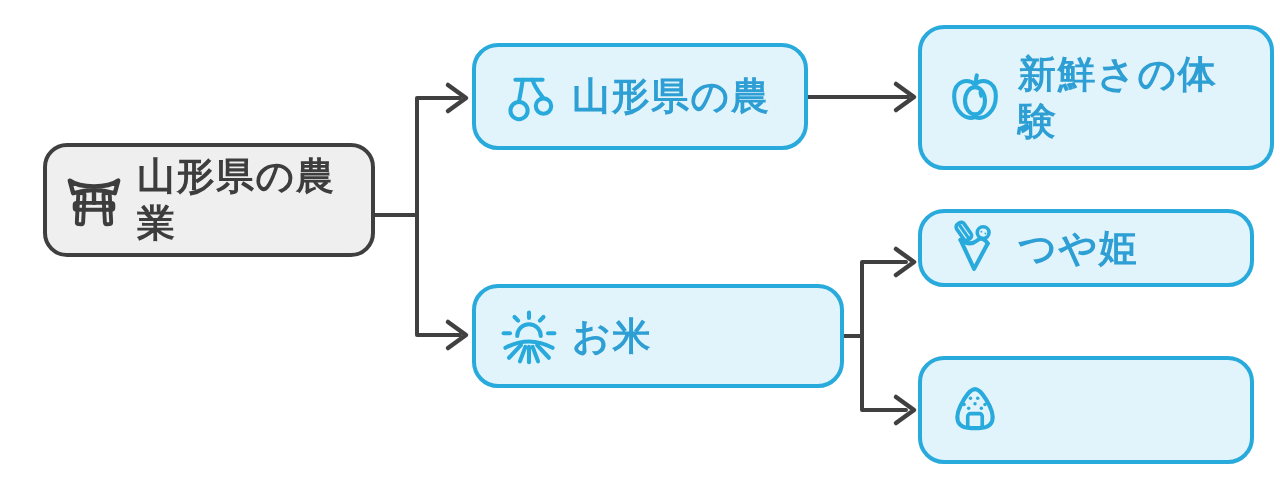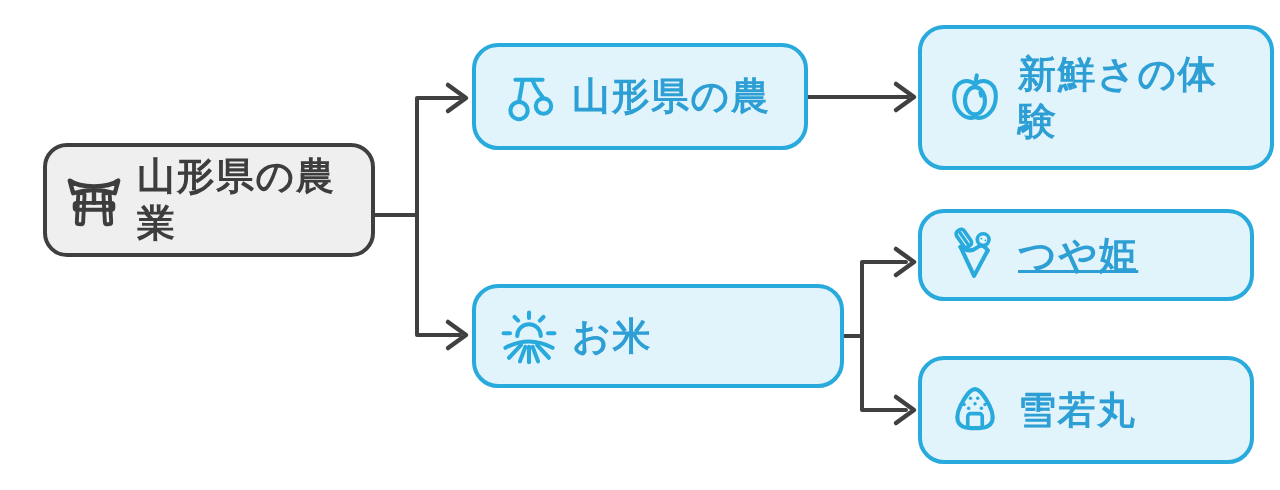--- a/index.html
+++ b/index.html
@@ -110,21 +110,21 @@
       <path d="M23 42 L10 56"></path>
       <path d="M28 44 L22 60"></path>
       <path d="M32 44 L32 61"></path>
       <path d="M36 44 L42 60"></path>
       <path d="M41 42 L54 56"></path>
     </svg>
   </span>
   <span class="node-label">お米</span>
 </div>
 
-<div class="node node-branch" style="left:918px;top:209px;width:336px;height:92px;text-decoration:underline;">
+<div class="node node-branch" style="left:918px;top:209px;width:336px;height:78px;">
   <span class="icon">
     <svg viewBox="0 0 64 64" width="58" height="58" fill="none" stroke="currentColor" stroke-width="4.5" stroke-linecap="round" stroke-linejoin="round">
       <path d="M16 23 L31 55 L46 27"></path>
       <path d="M16 23 C23 28 29 28 34 24 C39 20 43 22 46 27"></path>
       <g transform="translate(20 14) rotate(-35)">
         <rect x="-5" y="-11" width="10" height="21" rx="4" stroke-width="4"></rect>
         <line x1="0" y1="-8" x2="0" y2="8" stroke-width="3.5"></line>
       </g>
       <circle cx="41" cy="15" r="6.5" stroke-width="4"></circle>
       <circle cx="39" cy="14" r="1" fill="currentColor" stroke="none"></circle>
@@ -141,14 +141,13 @@
       <rect x="24" y="36" width="16" height="16" rx="3" stroke-width="4"></rect>
       <circle cx="20" cy="26" r="1.9" fill="currentColor" stroke="none"></circle>
       <circle cx="27" cy="19" r="1.9" fill="currentColor" stroke="none"></circle>
       <circle cx="35" cy="19" r="1.9" fill="currentColor" stroke="none"></circle>
       <circle cx="43" cy="26" r="1.9" fill="currentColor" stroke="none"></circle>
       <circle cx="25" cy="30" r="1.9" fill="currentColor" stroke="none"></circle>
       <circle cx="39" cy="30" r="1.9" fill="currentColor" stroke="none"></circle>
       <circle cx="32" cy="25" r="1.9" fill="currentColor" stroke="none"></circle>
     </svg>
   </span>
-  <span class="node-label">雪若丸</span>
 </div>
 
 </body></html>

